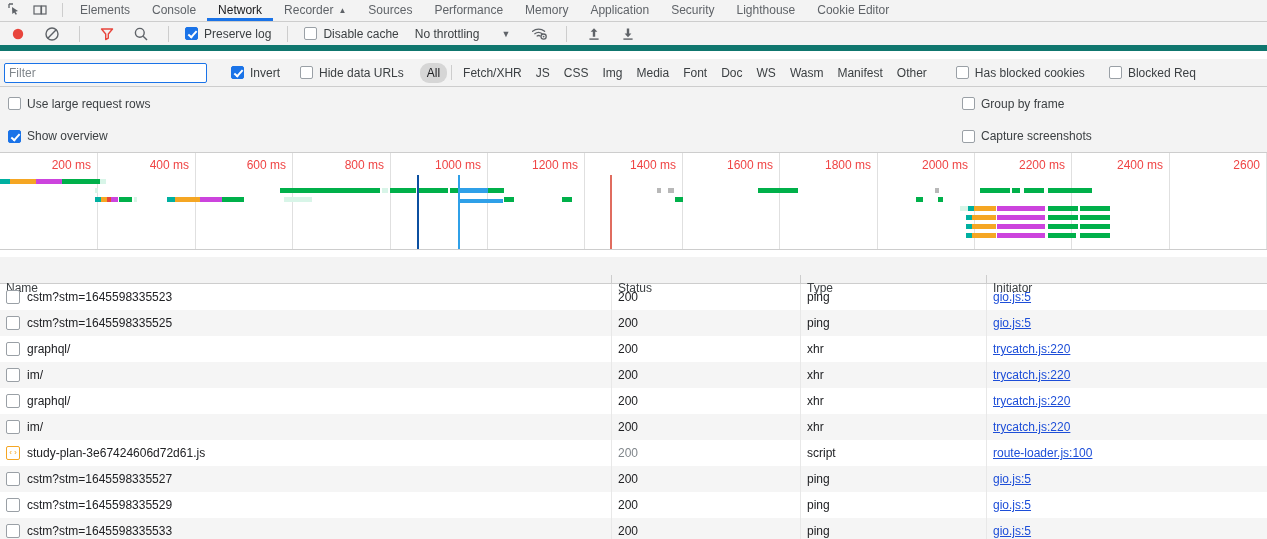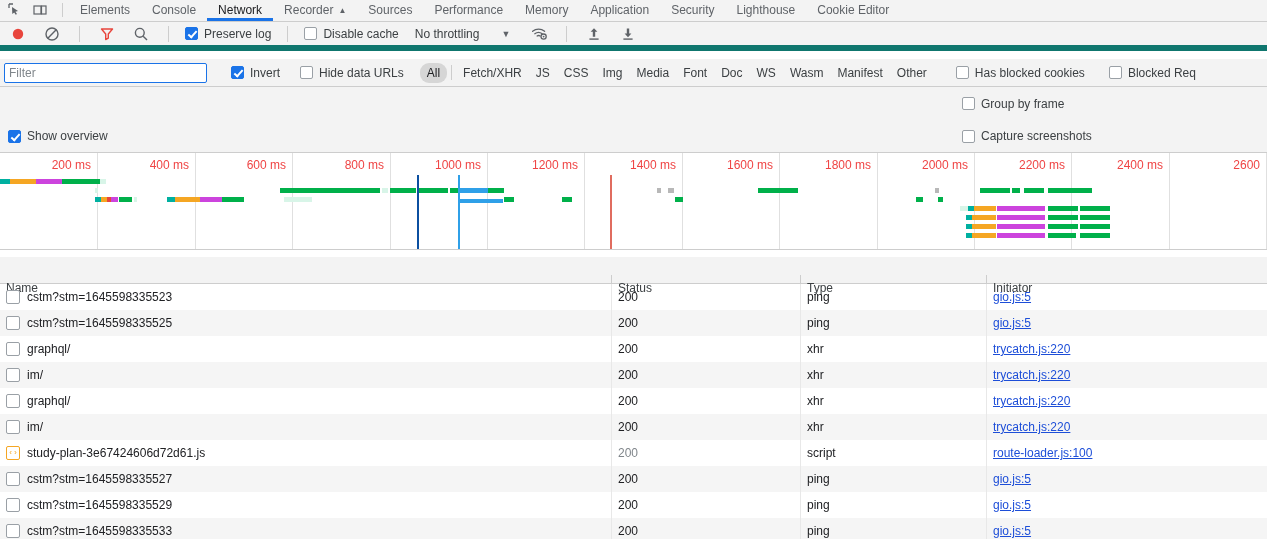--- a/index.html
+++ b/index.html
@@ -291,20 +291,24 @@
       <span class="chk-label">Has blocked cookies</span>
     </div>
     <div style="width:12px"></div>
     <div class="chk">
       <span class="box"></span>
       <span class="chk-label">Blocked Req</span>
     </div>
   </div>
 
   <div class="optrow">
+    <div class="chk">
+      <span class="box"></span>
+      <span class="chk-label">Use large request rows</span>
+    </div>
     <div class="opt-right">
       <div class="chk">
         <span class="box"></span>
         <span class="chk-label">Group by frame</span>
       </div>
     </div>
   </div>
   <div class="optrow second">
     <div class="chk">
       <span class="box checked"></span>

